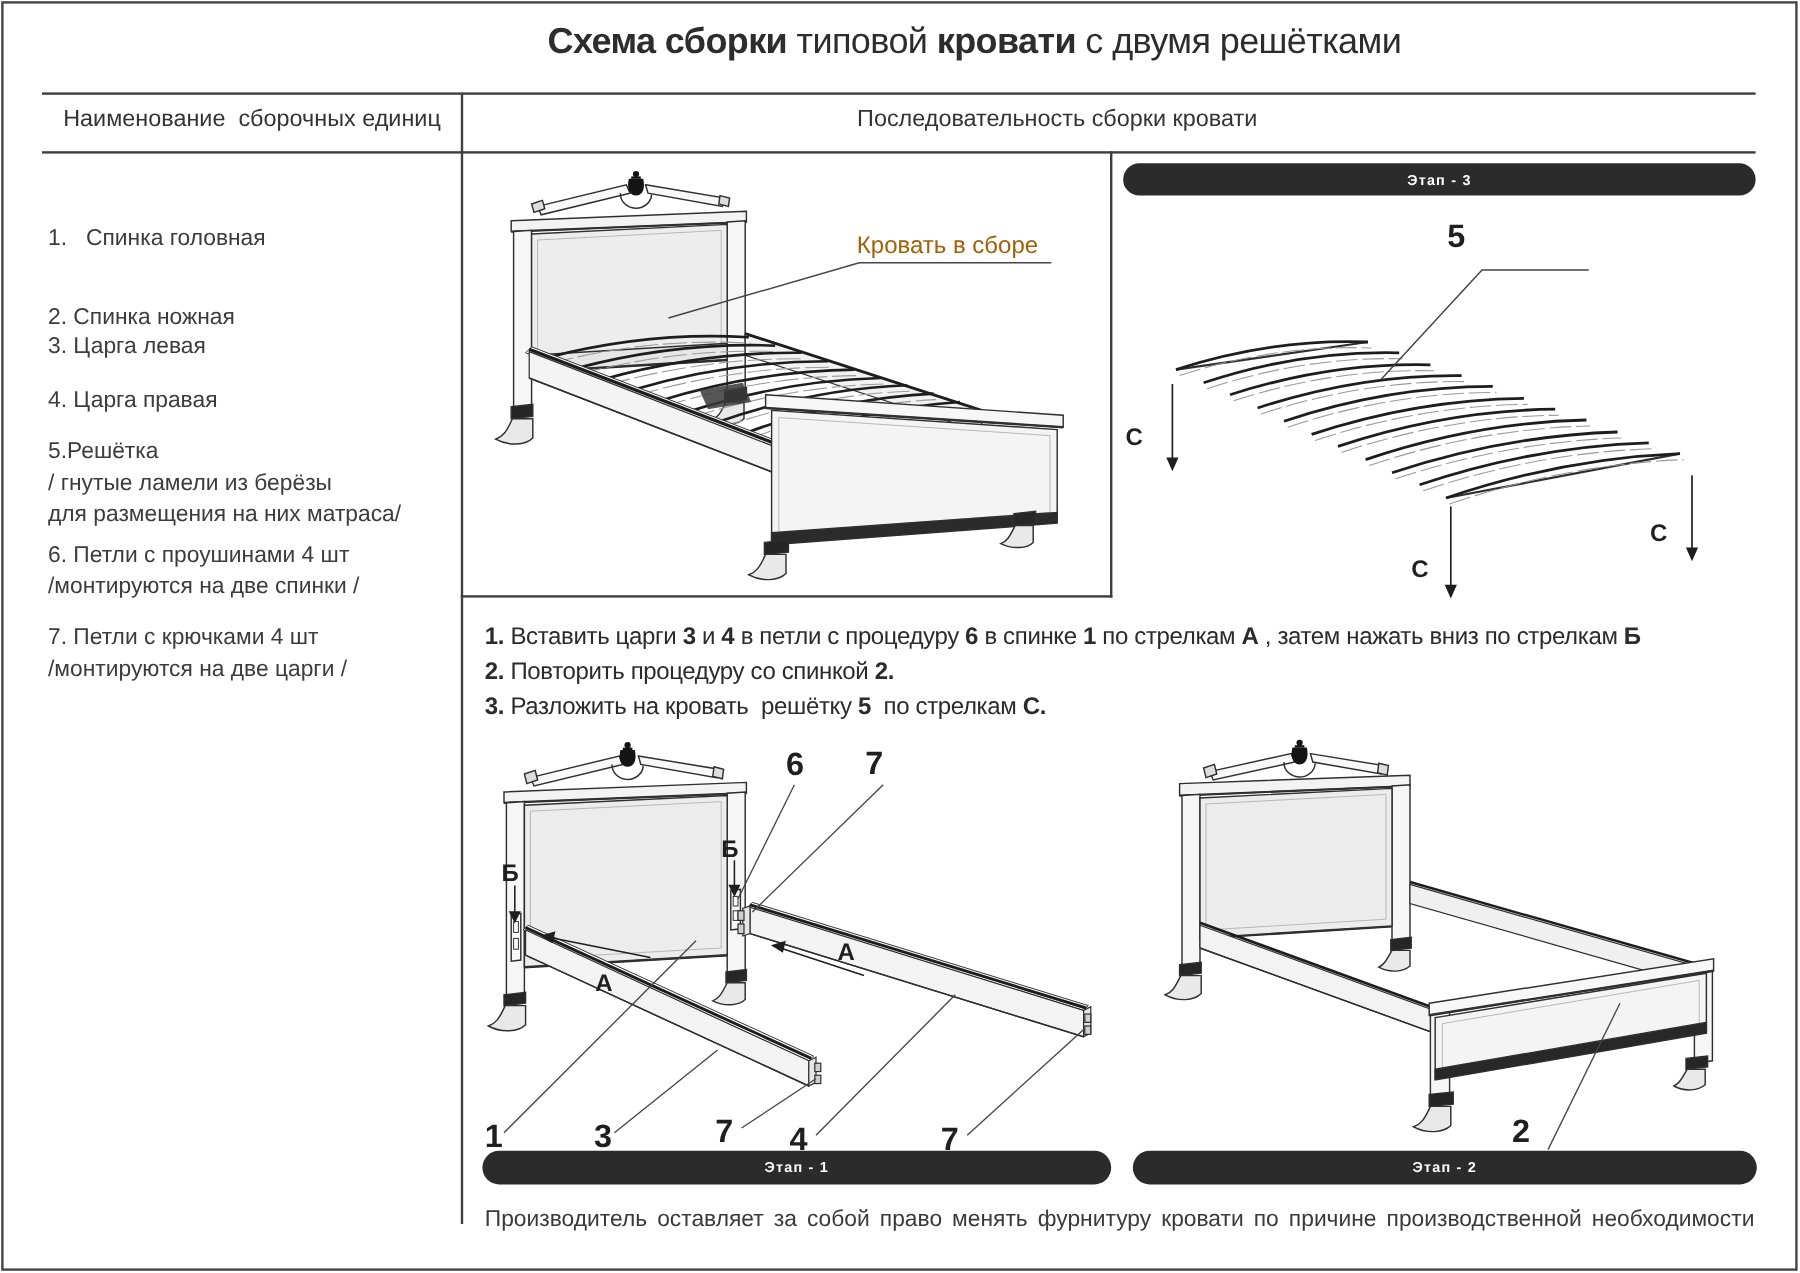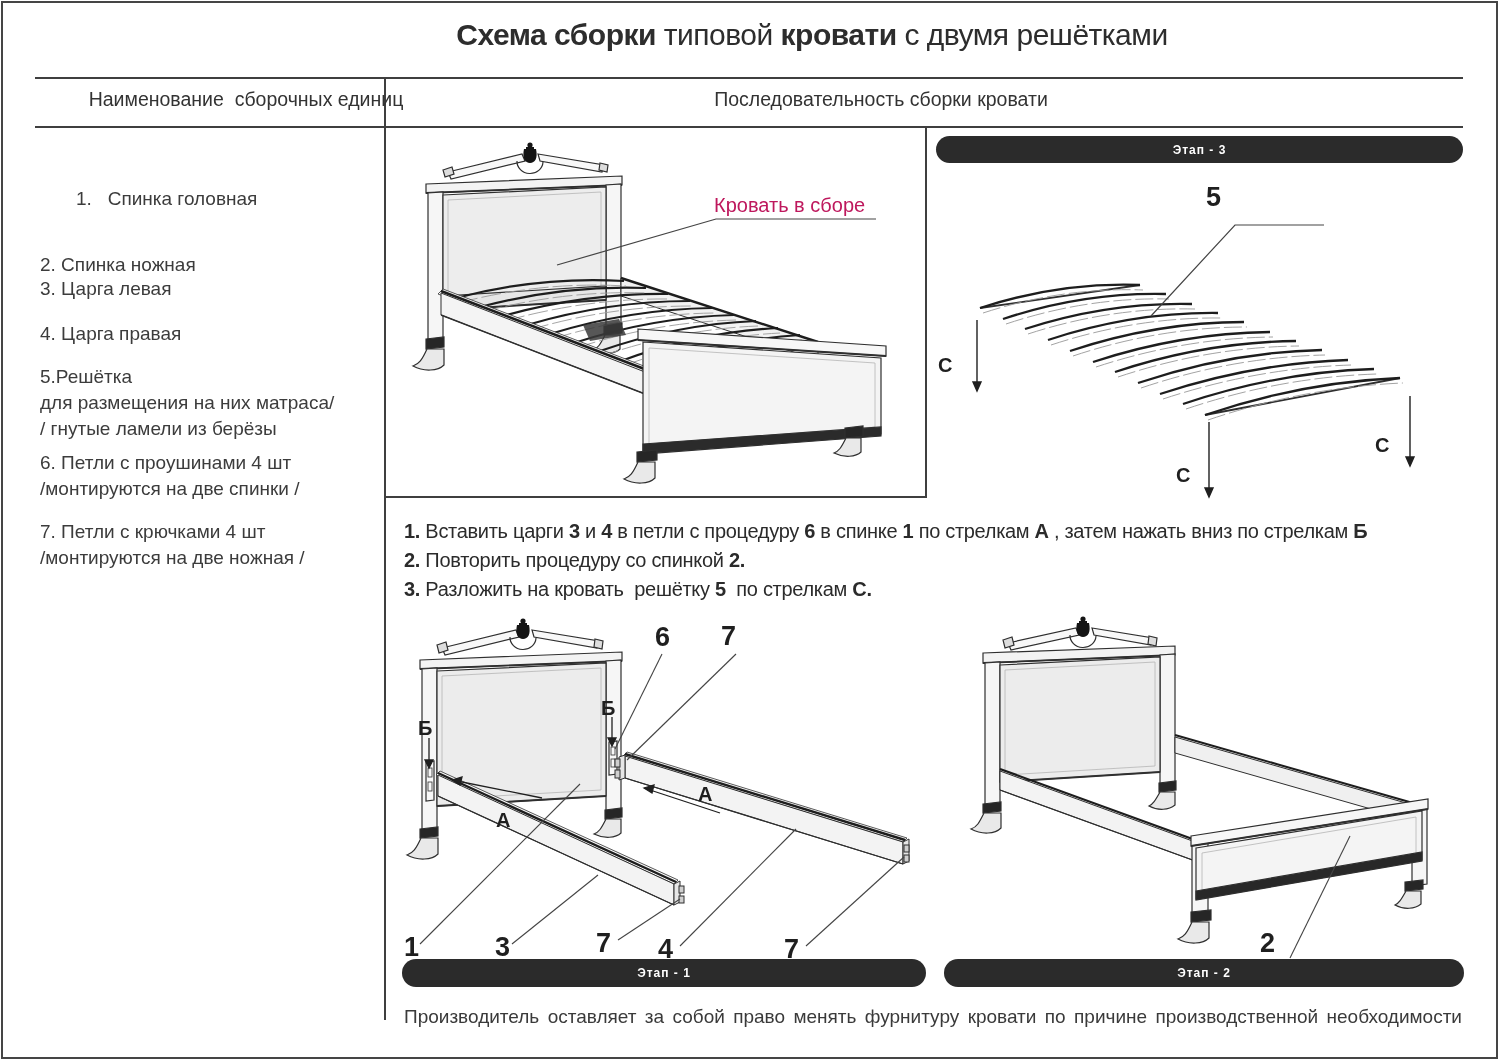--- a/index.html
+++ b/index.html
@@ -1,36 +1,36 @@
 <!DOCTYPE html>
 <html><head>
 <meta charset="utf-8">
 <style>
   html,body{margin:0;padding:0;background:#ffffff;}
   #page{position:relative;width:1500px;height:1061px;background:#fff;overflow:hidden;
         font-family:"Liberation Sans", sans-serif;color:#333;}
-  .pre{white-space:pre-wrap;margin-left:36px;}
+  .pre{white-space:pre-wrap;}
   #frame{position:absolute;left:1px;top:1px;right:2px;bottom:2px;border:2px solid #454545;pointer-events:none;}
   .hline{position:absolute;background:#3f3f3f;height:2px;}
   .vline{position:absolute;background:#3f3f3f;width:2px;}
   #title{position:absolute;left:312px;top:18px;width:1000px;text-align:center;
          font-size:30px;color:#2d2d2d;letter-spacing:-0.5px;}
   #title .b{font-weight:700;margin-top:28px;}
   .col-head{position:absolute;top:88px;font-size:19.5px;color:#333;text-align:center;}
   .parts-item{position:absolute;left:40px;width:345px;font-size:19px;line-height:26px;color:#3c3c3c;}
   .banner{position:absolute;height:28px;background:#2b2b2b;border-radius:14px;
           display:flex;align-items:center;justify-content:center;
           color:#fff;font-size:12px;font-weight:700;letter-spacing:1px;}
   .instr{position:absolute;left:404px;width:1075px;font-size:20px;color:#2b2b2b;
          letter-spacing:-0.3px;white-space:pre-wrap;}
   .instr .b{font-weight:800;}
   .lbl{position:absolute;line-height:1;font-weight:700;color:#1f1f1f;}
   .n27{font-size:27px;}
   .n20{font-size:20px;}
-  .callout{position:absolute;font-size:20px;font-weight:400;color:#be185d;}
+  .callout{position:absolute;font-size:20px;font-weight:400;color:#a16207;}
   #footer-note{position:absolute;left:404px;top:1006px;width:1058px;font-size:19px;color:#3a3a3a;
                text-align:justify;text-align-last:justify;}
   svg{position:absolute;overflow:visible;}
   .box{position:absolute;border-right:2px solid #3f3f3f;border-bottom:2px solid #3f3f3f;}
 </style>
 </head>
 <body>
 
 <div id="page">
   <div id="frame"></div>
@@ -49,30 +49,30 @@
       <div>2. Спинка ножная</div>
     </div>
   <div class="parts-item" style="top:276px;">
       <div>3. Царга левая</div>
     </div>
   <div class="parts-item" style="top:321px;">
       <div>4. Царга правая</div>
     </div>
   <div class="parts-item" style="top:364px;">
     <div>5.Решётка</div>
+    <div>/ гнутые ламели из берёзы</div>
     <div>для размещения на них матраса/</div>
-    <div>/ гнутые ламели из берёзы</div>
   </div>
   <div class="parts-item" style="top:450px;">
     <div>6. Петли с проушинами 4 шт</div>
     <div>/монтируются на две спинки /</div>
   </div>
   <div class="parts-item" style="top:519px;">
     <div>7. Петли с крючками 4 шт</div>
-    <div>/монтируются на две ножная /</div>
+    <div>/монтируются на две царги /</div>
   </div>
 
   <div class="box" style="left:384px;top:126px;width:541px;height:370px;"></div>
 
   <svg style="left:386px;top:128px;" width="540" height="366" viewBox="0 0 540 366">
     <g stroke="#2f2f2f" stroke-width="1.2" fill="none">
       <polygon points="62,44 136,26 139,33 65,51" fill="#f8f8f8"></polygon>
       <polygon points="152,26 218,37 216,44 154,33" fill="#f8f8f8"></polygon>
       <polygon points="57,42 66,39 68,46 59,49" fill="#dddddd"></polygon>
       <polygon points="214,35 222,37 221,44 213,42" fill="#dddddd"></polygon>

